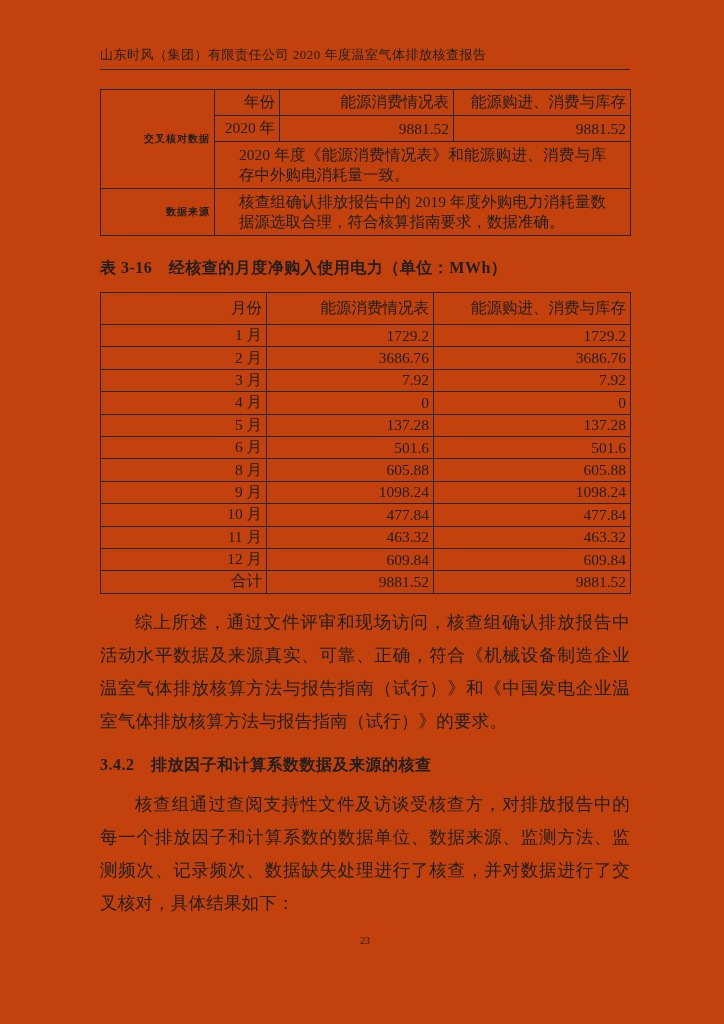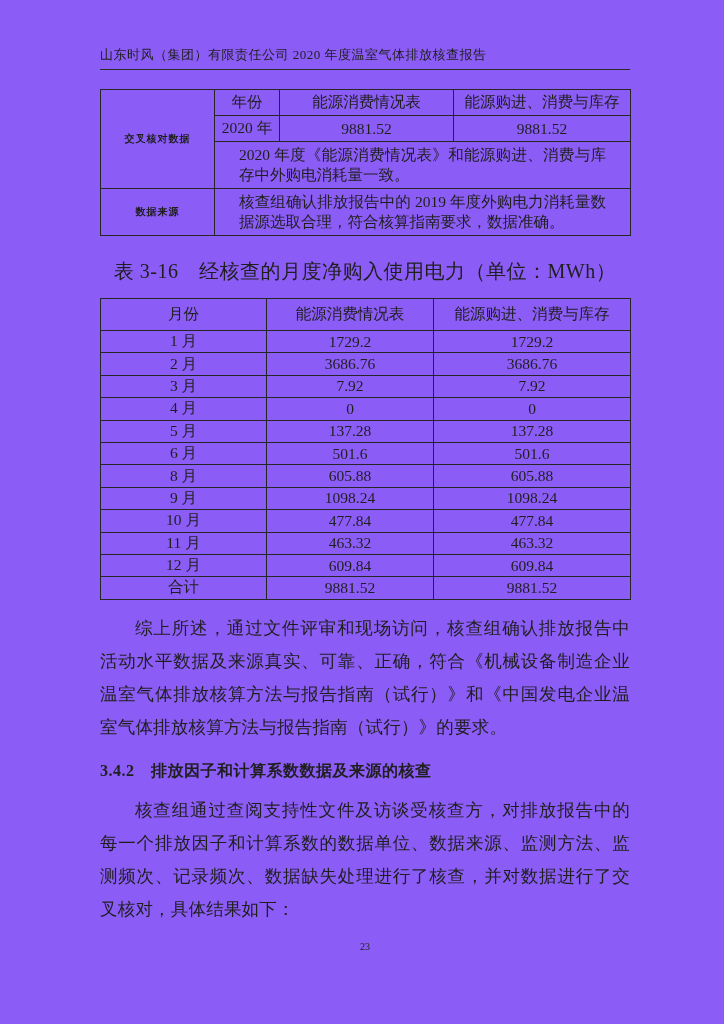--- a/index.html
+++ b/index.html
@@ -5,21 +5,21 @@
   * { margin: 0; padding: 0; box-sizing: border-box; }
   html, body {
     width: 724px; height: 1024px;
     background: #ffffff;
     font-family: "Liberation Serif", "DejaVu Serif", serif;
     color: #1f1f1f;
   }
   .page {
     position: relative;
     width: 724px; height: 1024px;
-    background: #8b5cf6;
+    background: #c2410c;
     overflow: hidden;
   }
   .content {
     width: 530px;
     margin-left: 100px;
   }
   .doc-header {
     padding-top: 46px;
   }
   .doc-header-text {
@@ -29,21 +29,21 @@
     border-bottom: 1.2px solid #2a2a2a;
     white-space: nowrap;
   }
   table {
     border-collapse: collapse;
     width: 530px;
     table-layout: fixed;
   }
   td {
     border: 1.5px solid #262626;
-    text-align: center;
+    text-align: right;
     vertical-align: middle;
     font-size: 15.5px;
     padding: 2px 4px;
   }
   .t1 { margin-top: 19px; }
   .t1 .row-label {
     font-weight: bold;
     font-size: 10px;
     letter-spacing: 1px;
   }
@@ -51,23 +51,22 @@
   .t1 .data-row td { height: 24px; }
   .t1 .long-cell {
     text-align: left;
     text-align: justify;
     padding: 3px 24px;
     line-height: 20px;
     height: 42px;
   }
   .caption {
     margin-top: 22px;
-    text-align: center;
-    font-weight: normal;
-    font-size: 20px;
+    font-weight: bold;
+    font-size: 16px;
     letter-spacing: 0.5px;
   }
   .t2 { margin-top: 13px; }
   .t2 .hdr-row td { height: 32px; }
   .t2 td { height: 22.4px; padding: 0 4px; }
   .para {
     margin-top: 12px;
     font-size: 17.5px;
     line-height: 33px;
     text-align: justify;

